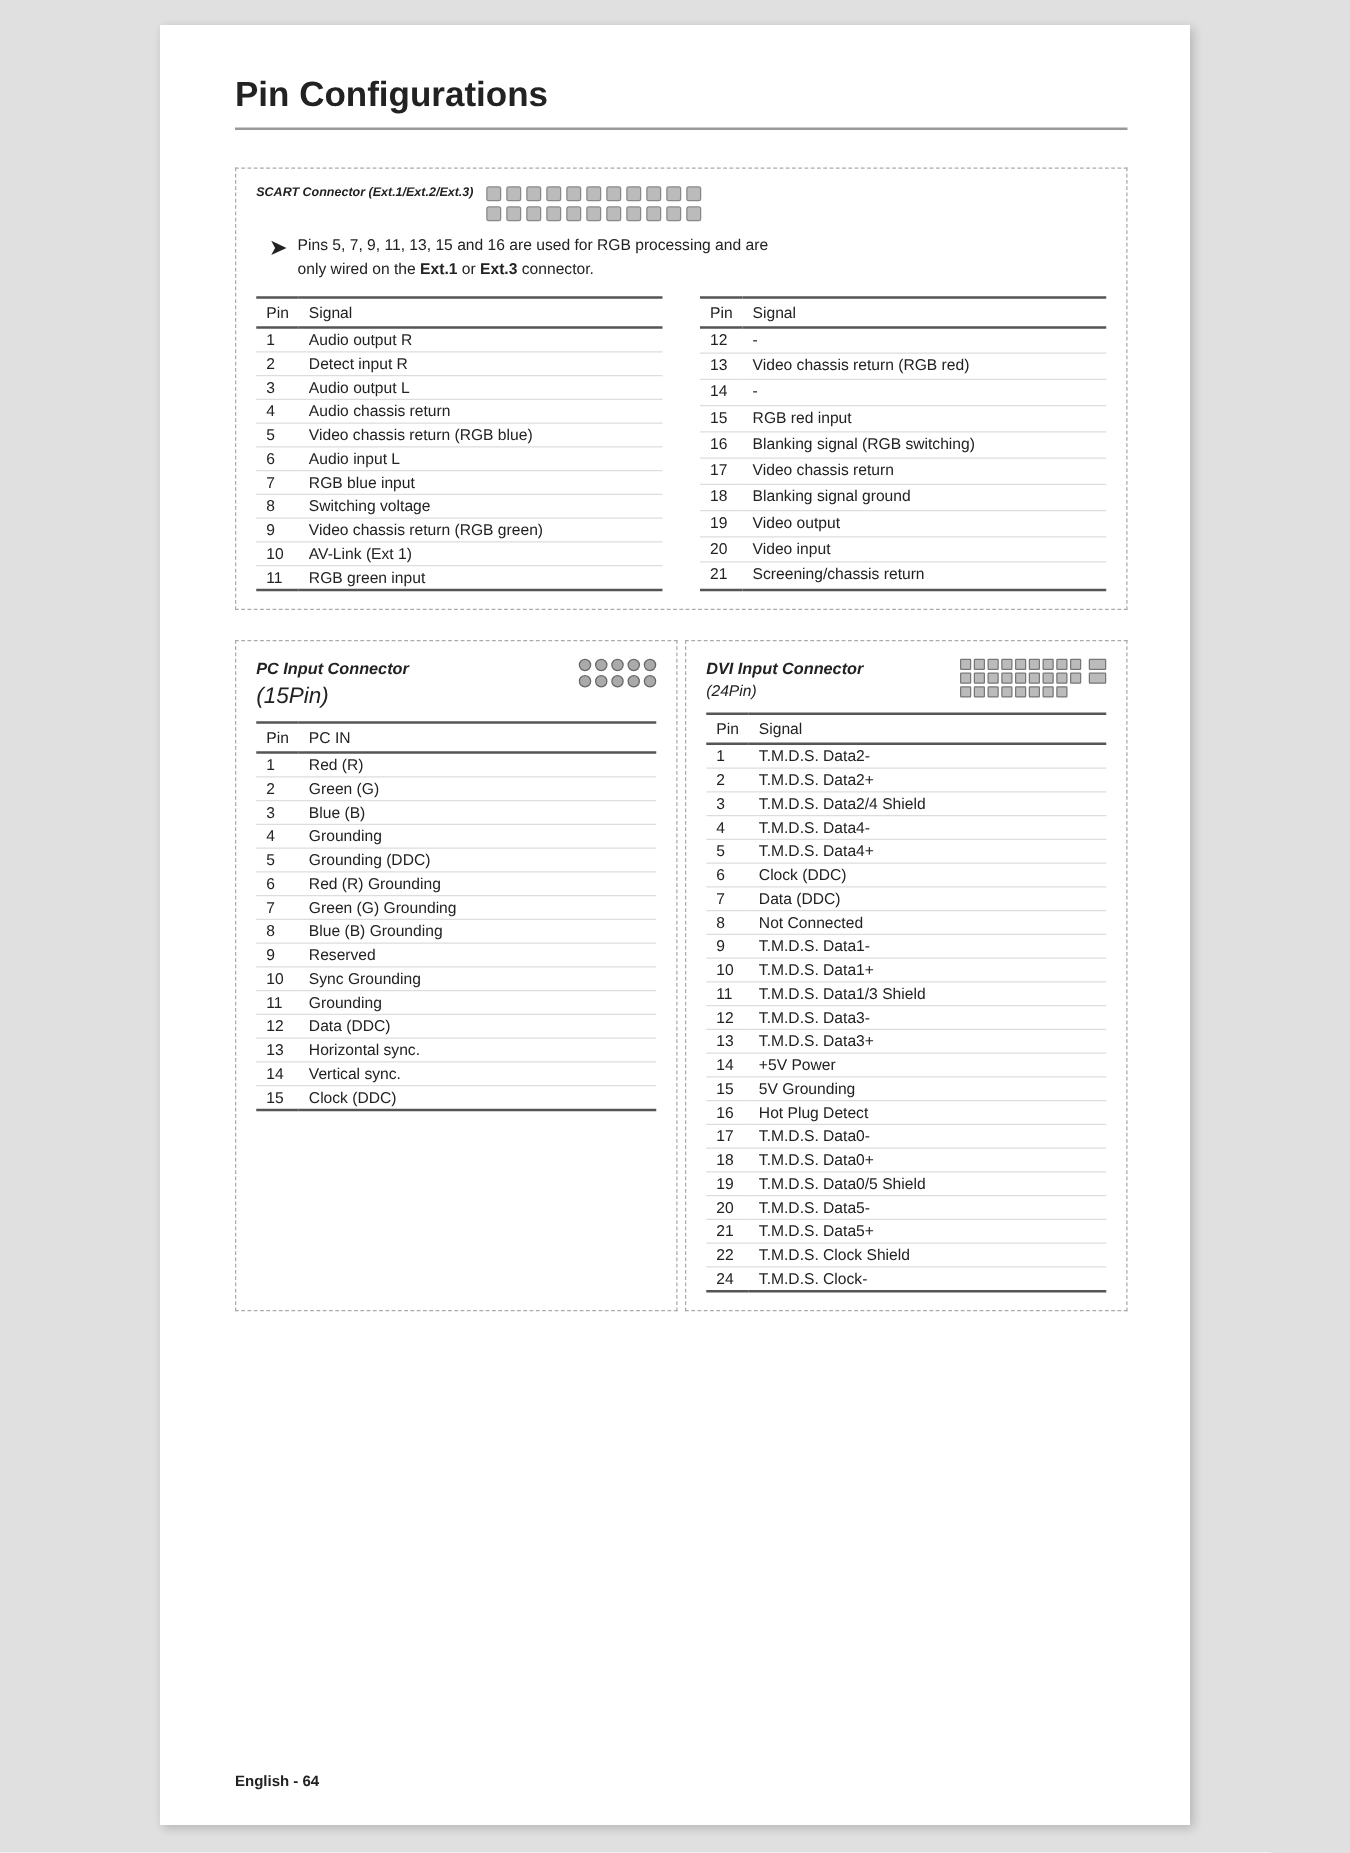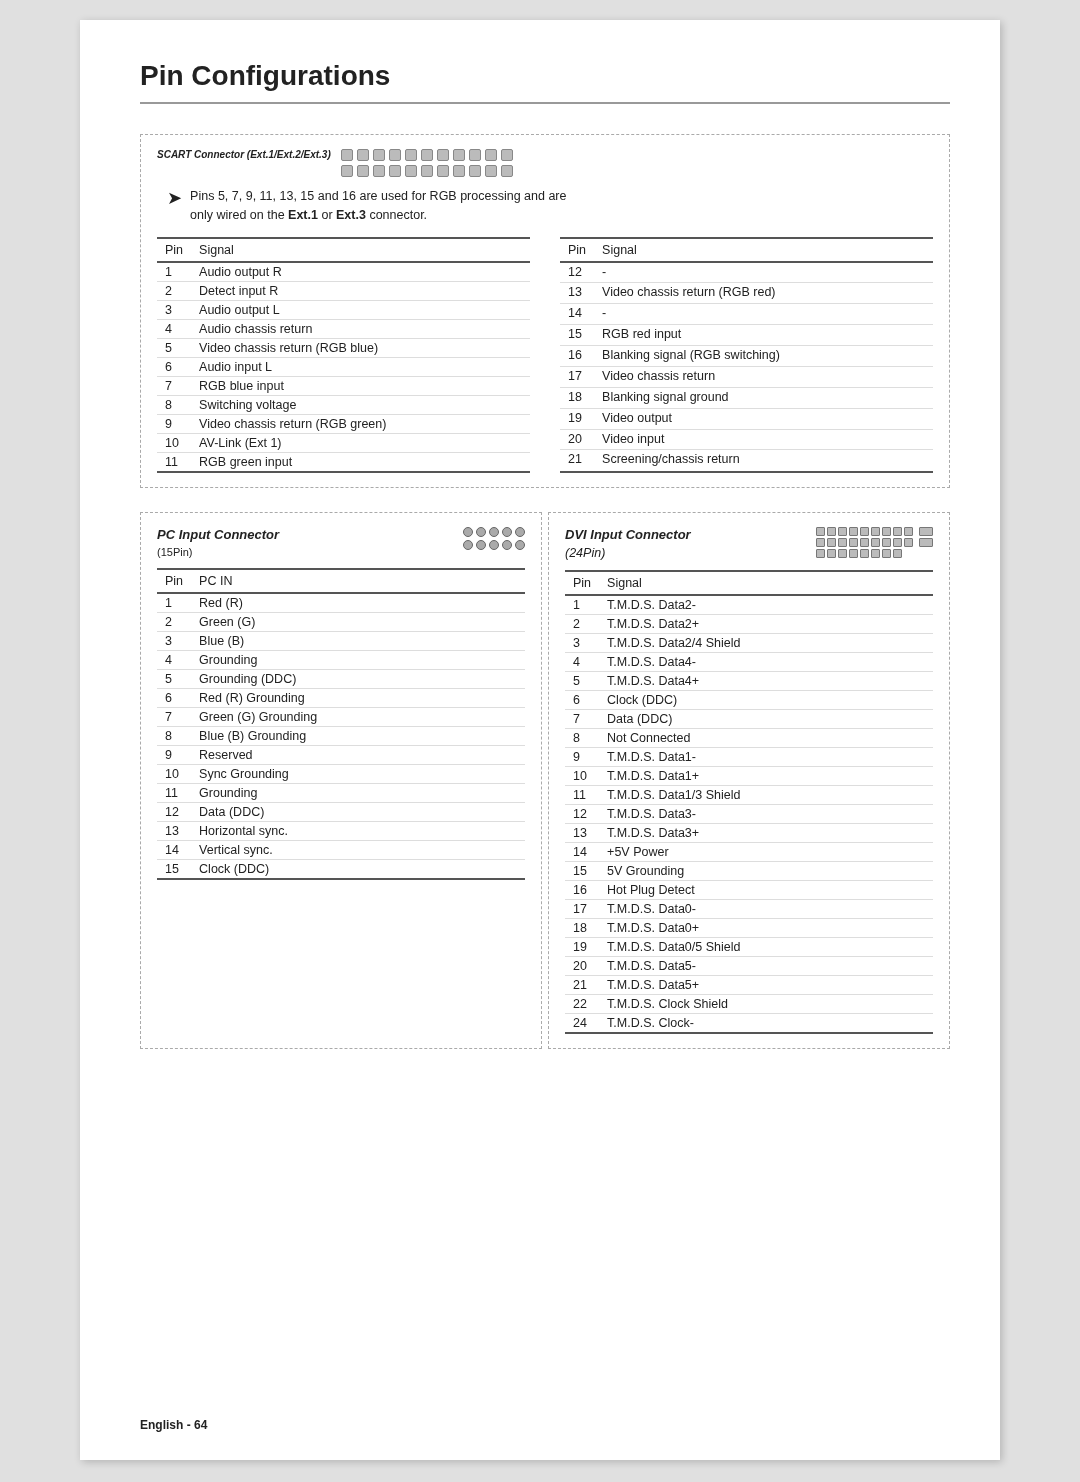--- a/index.html
+++ b/index.html
@@ -10,21 +10,21 @@
       color: #222;
       width: 1080px;
       min-height: 1482px;
       display: flex;
       justify-content: center;
       align-items: flex-start;
       padding: 20px;
     }
     .page {
       background: #fff;
-      width: 920px;
+      width: 824px;
       min-height: 1440px;
       padding: 40px 50px 40px 60px;
       position: relative;
       box-shadow: 2px 2px 8px rgba(0,0,0,0.2);
     }
     .page-title {
       font-size: 28px;
       font-weight: bold;
       border-bottom: 2px solid #999;
       padding-bottom: 10px;
@@ -329,21 +329,21 @@
       </table>
     </div>
   </div>
 
   <div class="bottom-sections">
 
     <div class="bottom-section-box">
       <div class="sub-header-row">
         <div>
           <div class="sub-header">PC Input Connector</div>
-          <div style="font-size:11px;">(15Pin)</div>
+          <div style="font-size:18px;font-style:italic;">(15Pin)</div>
         </div>
         <div class="connector-icon-pc">
           <div class="pc-row">
             <div class="pc-dot"></div>
               <div class="pc-dot"></div>
               <div class="pc-dot"></div>
               <div class="pc-dot"></div>
               <div class="pc-dot"></div>
           </div>
           <div class="pc-row">

